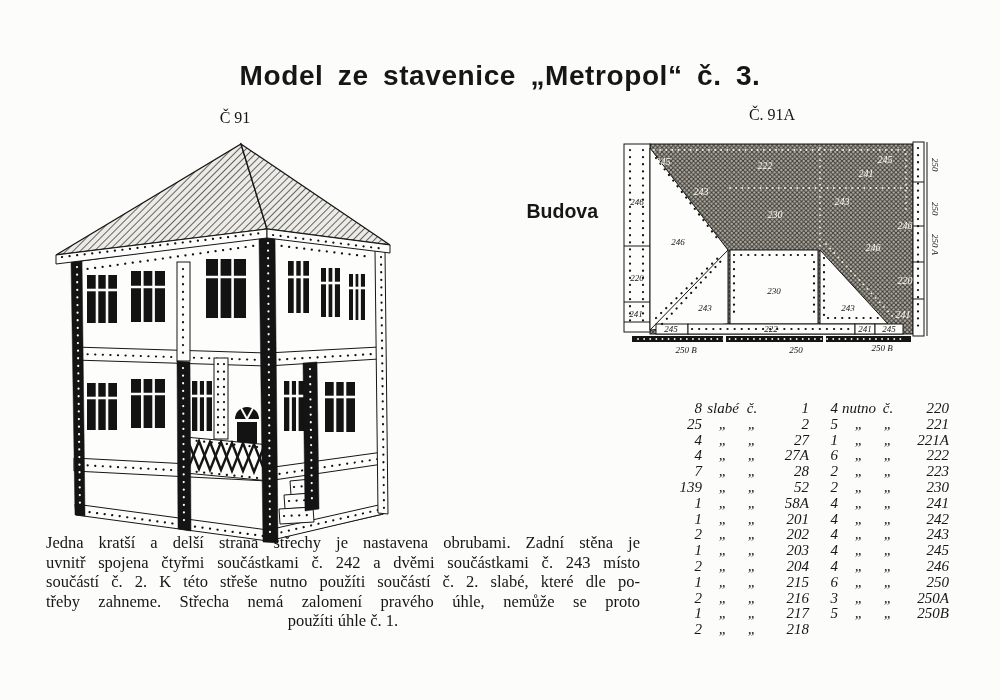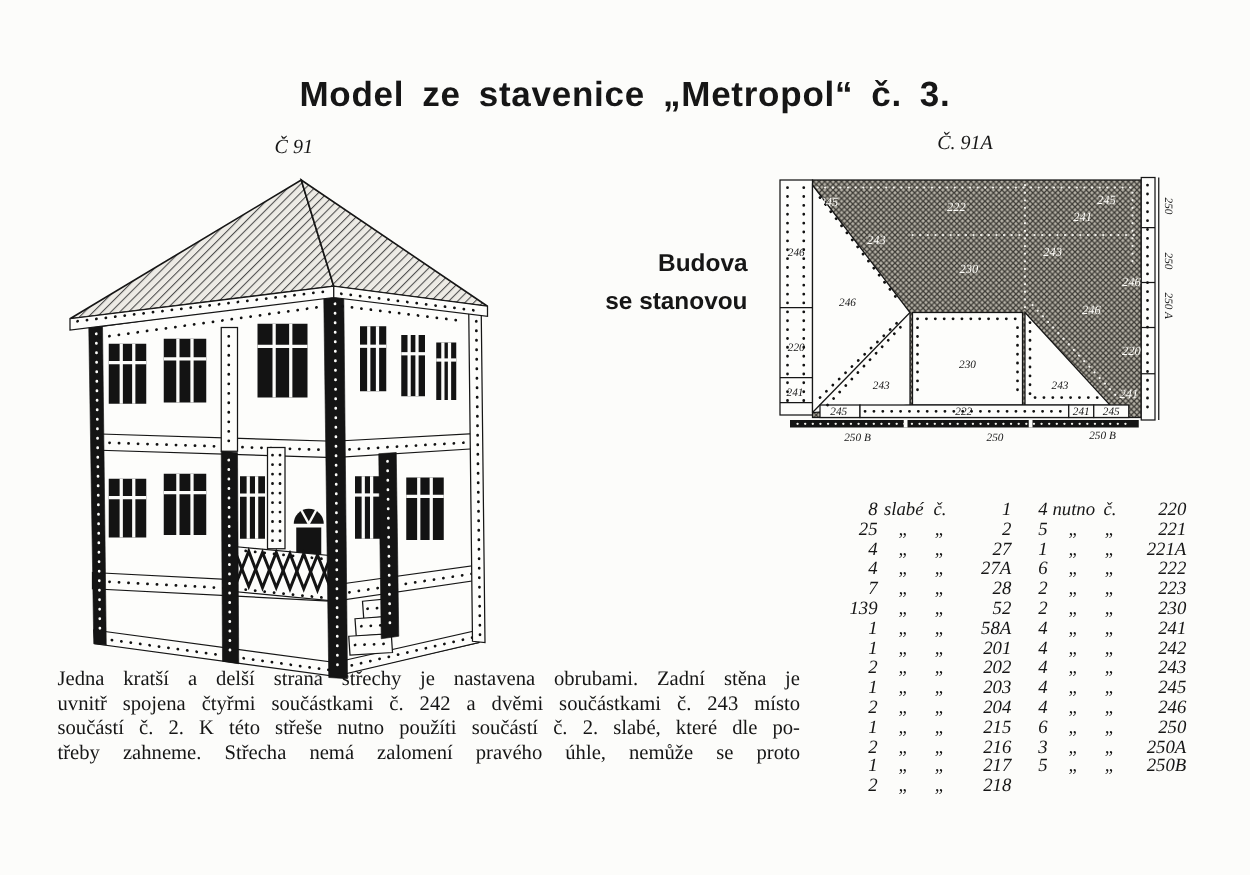--- a/index.html
+++ b/index.html
@@ -9,21 +9,21 @@
     font-family:"Liberation Serif", serif;
   }
   .title {
     position:absolute; top:60px; left:0; width:1000px; margin:0;
     text-align:center;
     font-family:"Liberation Sans", sans-serif;
     font-weight:bold; font-size:28px; letter-spacing:0.6px;
     word-spacing:6px;
   }
   .fig-caption {
-    position:absolute; font-style:italic; font-size:16px; text-align:center;
+    position:absolute; font-size:16px; text-align:center;
   }
   .cap-left  { left:180px; top:109px; width:110px; }
   .cap-right { left:717px; top:106px; width:110px; }
   .subtitle {
     position:absolute; left:418px; top:196px; width:180px;
     text-align:right;
     font-family:"Liberation Sans", sans-serif;
     font-weight:bold; font-size:19.5px; line-height:30px;
   }
   .house-svg { position:absolute; left:38px; top:130px; }
@@ -309,21 +309,20 @@
     <text class="lb" x="324" y="68" font-size="8" transform="rotate(90 324 68)">250</text>
     <text class="lb" x="324" y="100" font-size="8" transform="rotate(90 324 100)">250 A</text>
 
     <text class="lb" x="78" y="219" text-anchor="middle">250 B</text>
     <text class="lb" x="188" y="219" text-anchor="middle">250</text>
     <text class="lb" x="274" y="217" text-anchor="middle">250 B</text>
   </svg>
 
   <div class="subtitle">
     <div>Budova</div>
-    <div>se stanovou</div>
   </div>
 
   <div class="parts-col parts-left" id="parts-left">
       <div class="pc-qty">8</div>
       <div class="pc-m1">slabé</div>
       <div class="pc-m2">č.</div>
       <div class="pc-part">1</div>
       <div class="pc-qty">25</div>
       <div class="pc-m1">„</div>
       <div class="pc-m2">„</div>
@@ -438,15 +437,16 @@
       <div class="pc-m1">„</div>
       <div class="pc-m2">„</div>
       <div class="pc-part">250B</div>
     </div>
 
   <div class="paragraph" id="paragraph">
       <div class="pline">Jedna kratší a delší strana střechy je nastavena obrubami. Zadní stěna je</div>
       <div class="pline">uvnitř spojena čtyřmi součástkami č. 242 a dvěmi součástkami č. 243 místo</div>
       <div class="pline">součástí č. 2. K této střeše nutno použíti součástí č. 2. slabé, které dle po-</div>
       <div class="pline">třeby zahneme. Střecha nemá zalomení pravého úhle, nemůže se proto</div>
+      <div class="pline last">použíti úhle č. 1.</div>
     </div>
 
 </div>
 
 </body></html>

